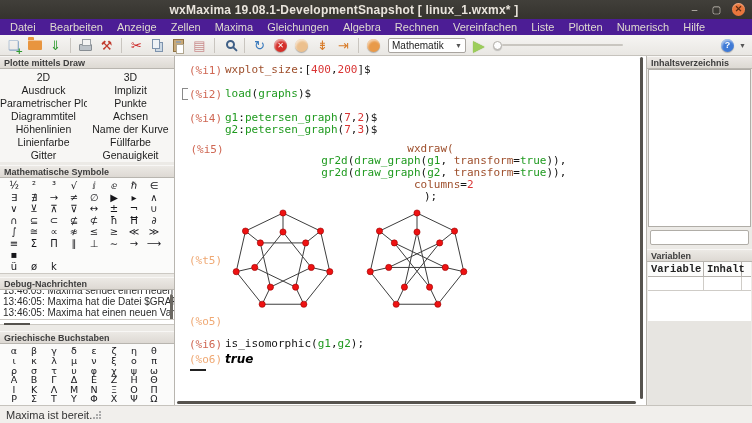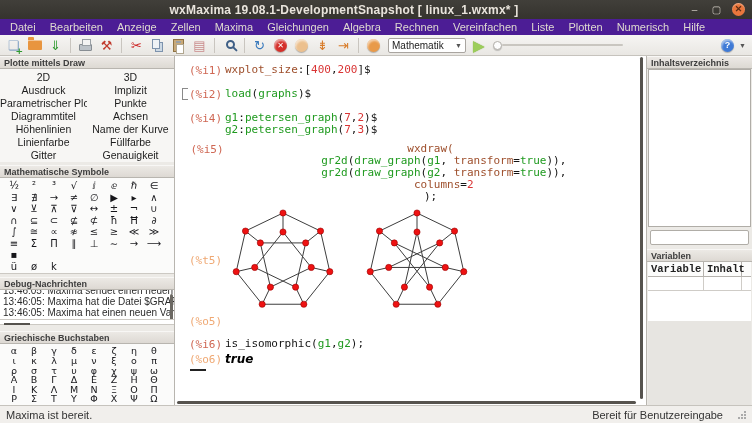--- a/index.html
+++ b/index.html
@@ -547,16 +547,15 @@
           <div class="vars-rcell c1"></div>
         </div>
       </div>
       <div class="vars-white"></div>
       <div class="vars-rest"></div>
     </div>
   </div>
 
   <div class="statusbar">
     <span>Maxima ist bereit.</span>
-    <span class="right">Bereit für Benutzereingabe</span>
     <span class="grip"></span>
   </div>
 </div>
 
 </body></html>

